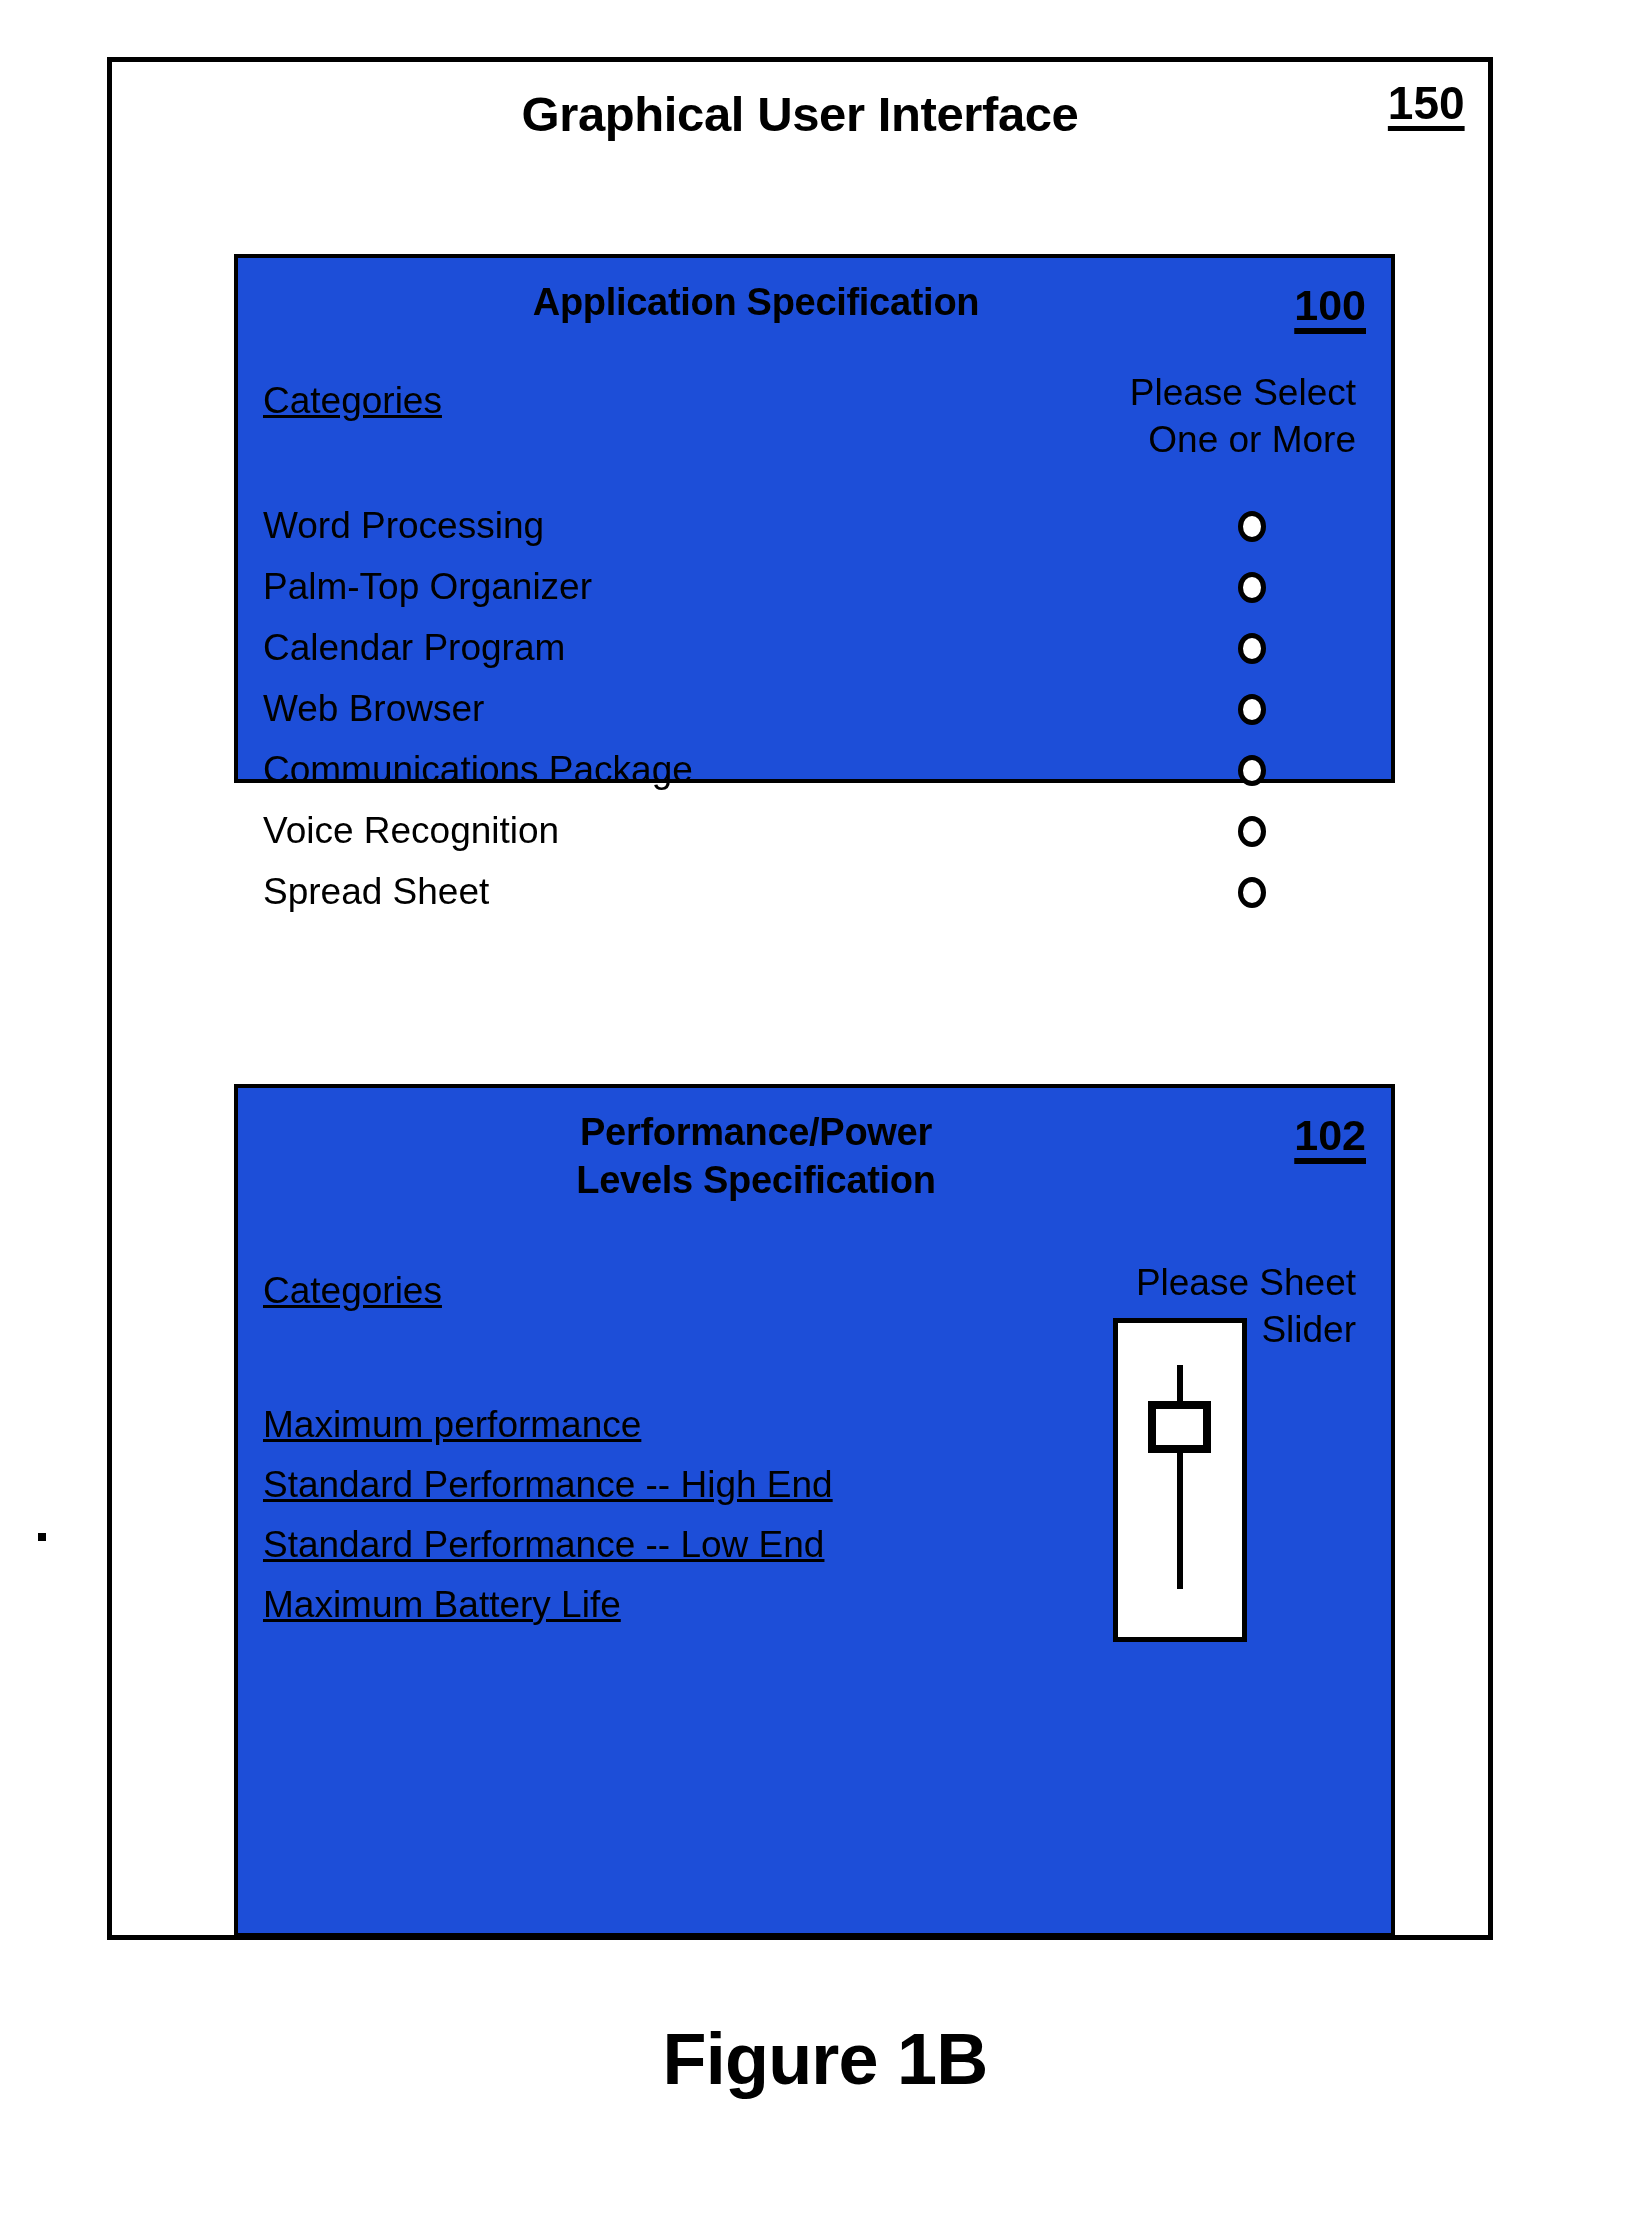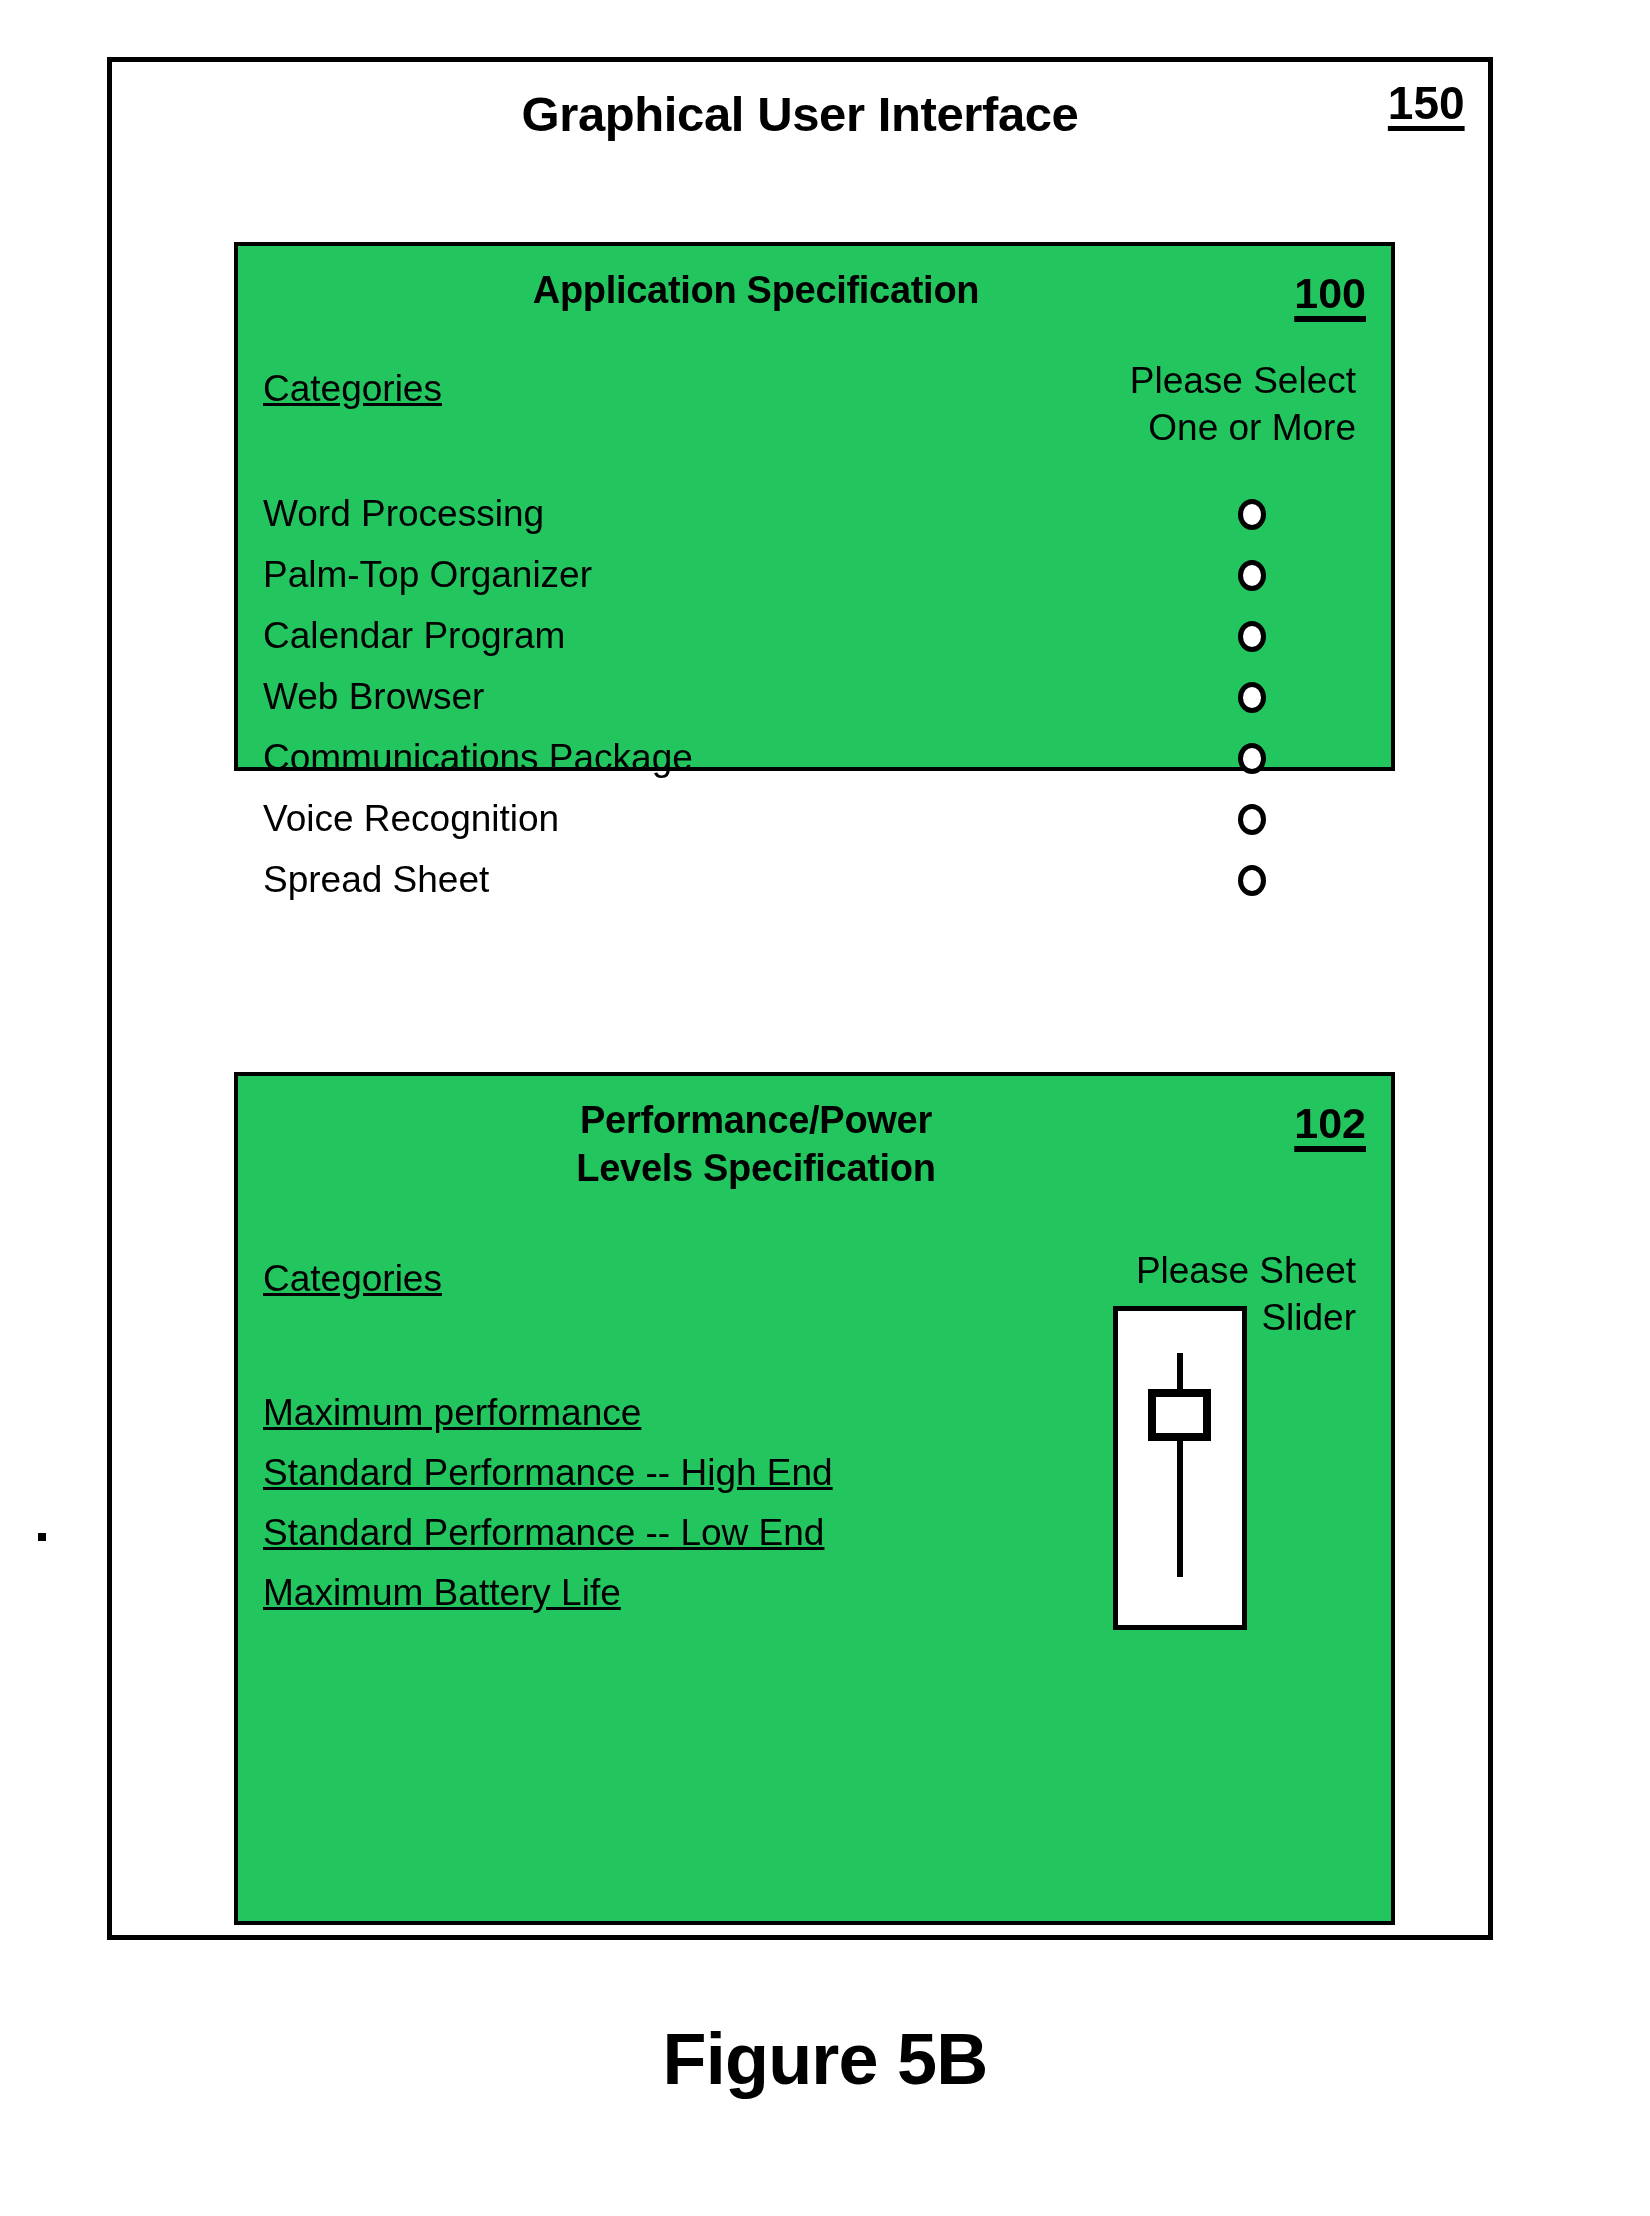--- a/index.html
+++ b/index.html
@@ -56,21 +56,22 @@
     text-underline-offset: 6.7px;
     text-decoration-thickness: 5px;
     line-height: 58px;
   }
 
   
   .panel {
     position: absolute;
     border: 4.2px solid #000000;
     box-sizing: border-box;
-    background: #22c55e;
+    background: #1d4ed8;
+    margin-top: 12px;
   }
   #panel-app {
     left: 122px;
     top: 180px;
     width: 1161px;
     height: 529px;
   }
   #panel-perf {
     left: 122px;
     top: 1010px;
@@ -332,14 +333,14 @@
         <div class="slider-thumb"></div>
       </div>
 
     </div>
   </div>
 
 </div>
 
 <div class="page-speck"></div>
 
-<div class="figure-caption">Figure 5B</div>
+<div class="figure-caption">Figure 1B</div>
 
 
 </body></html>

